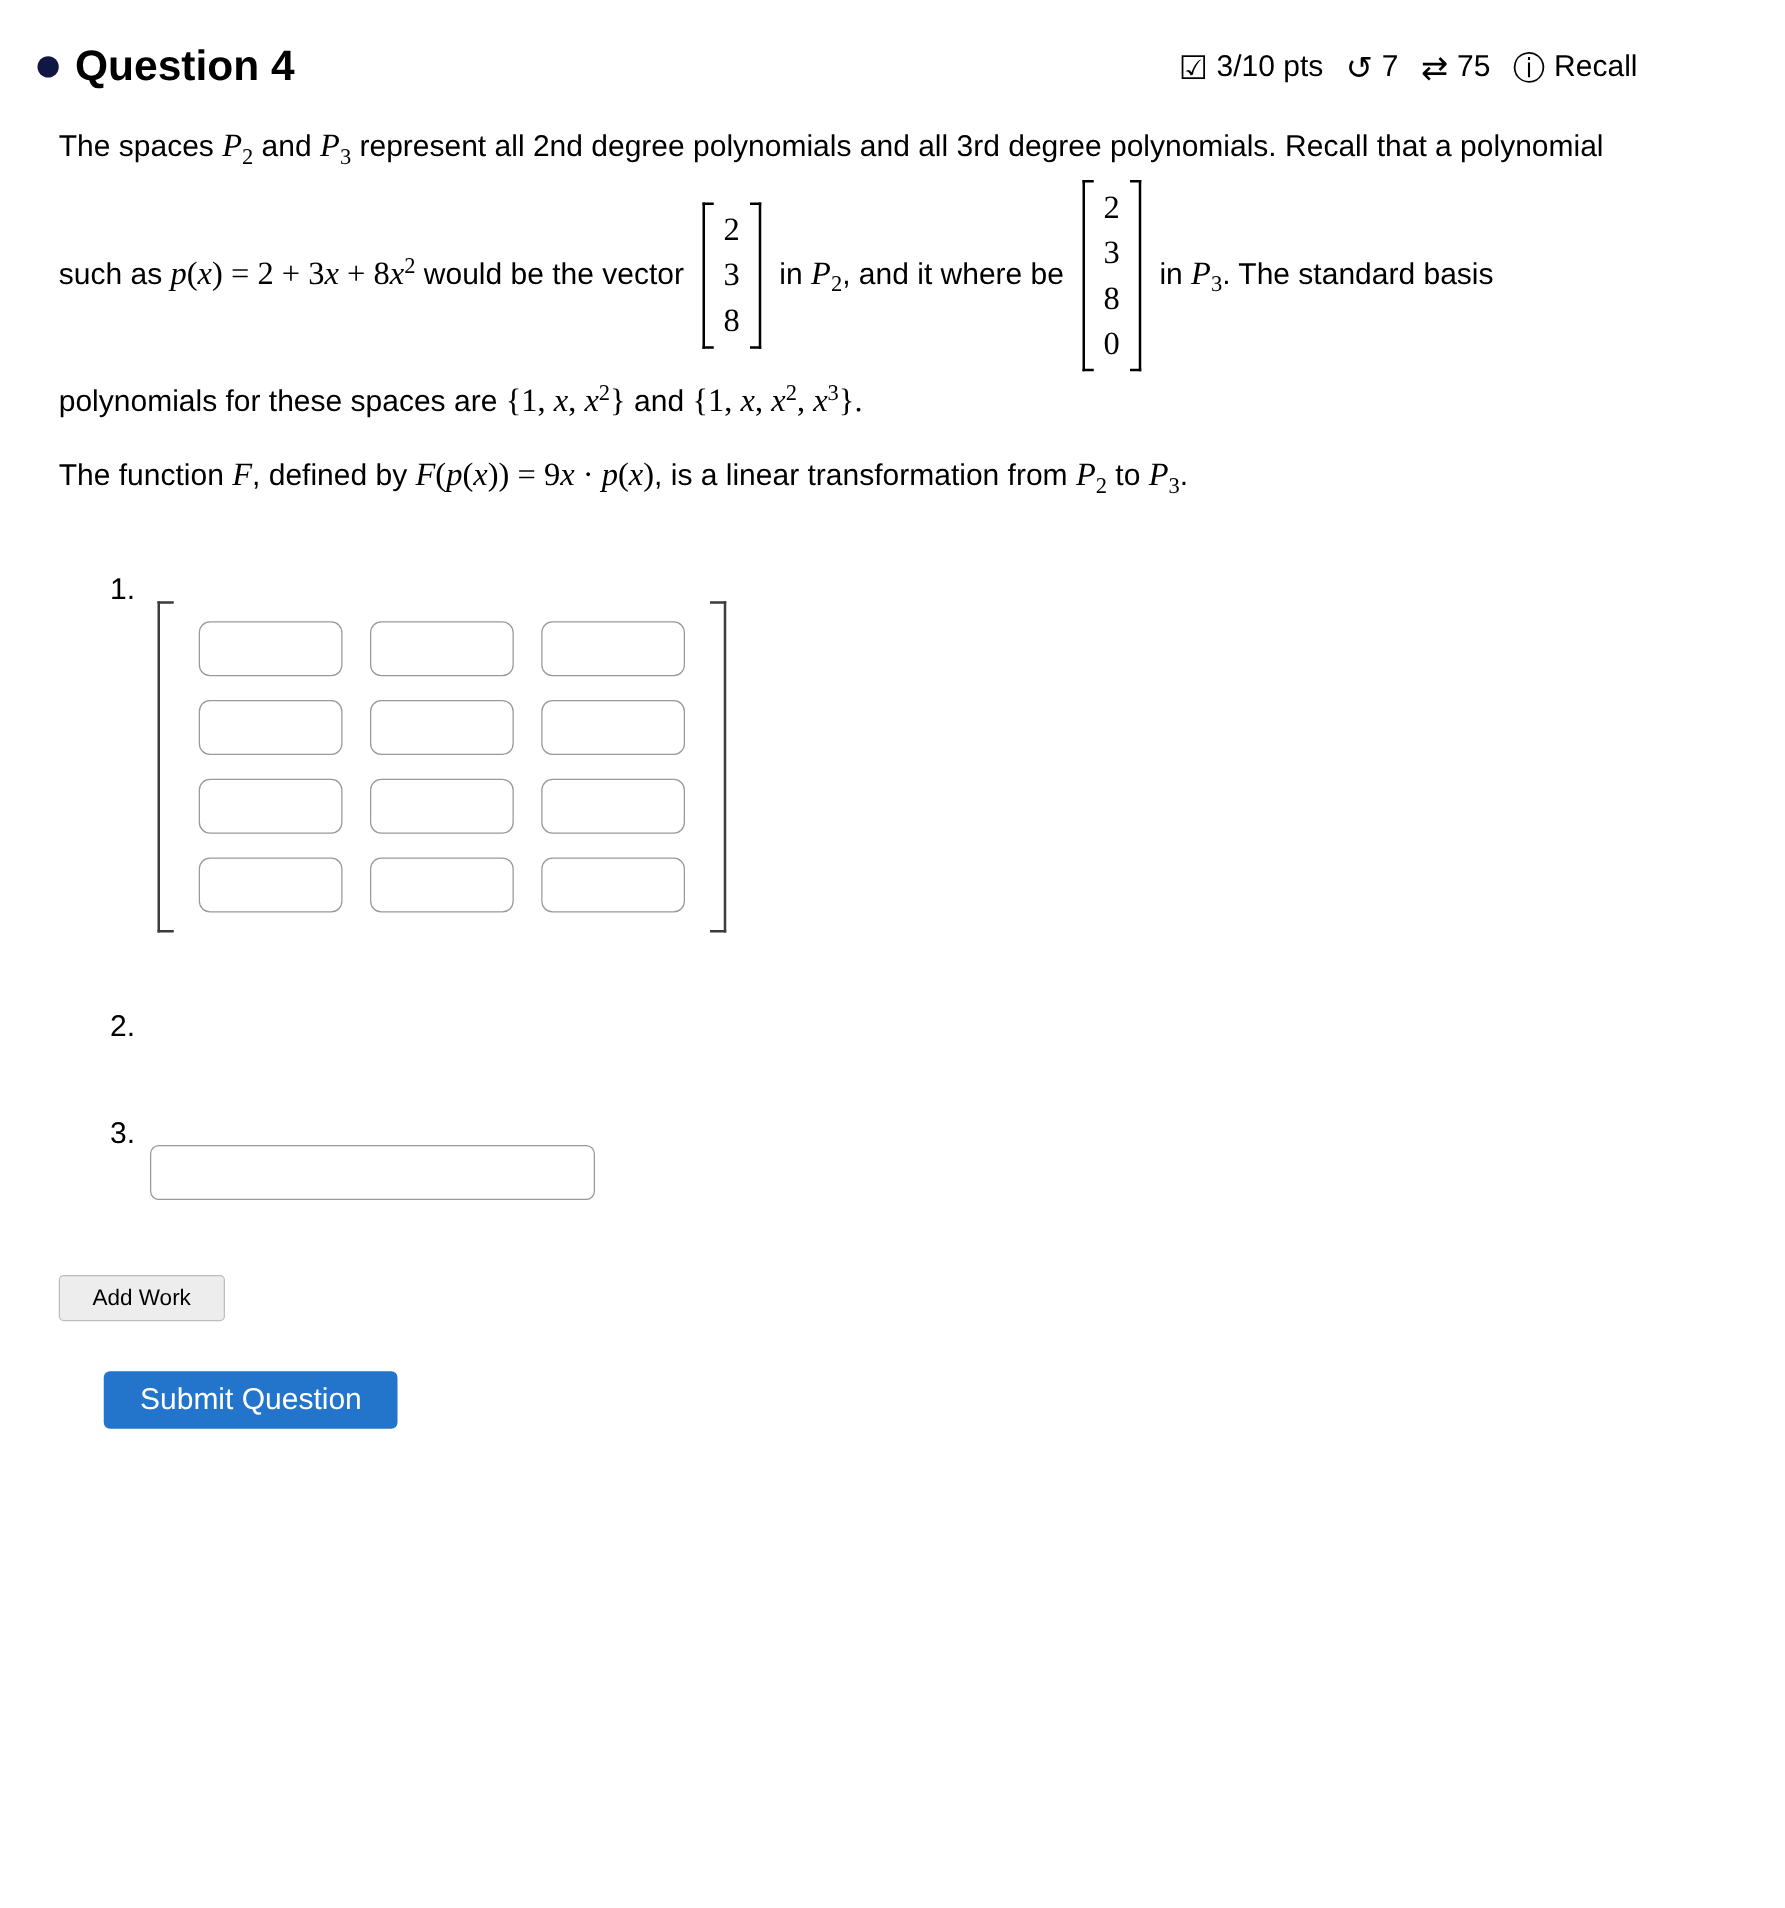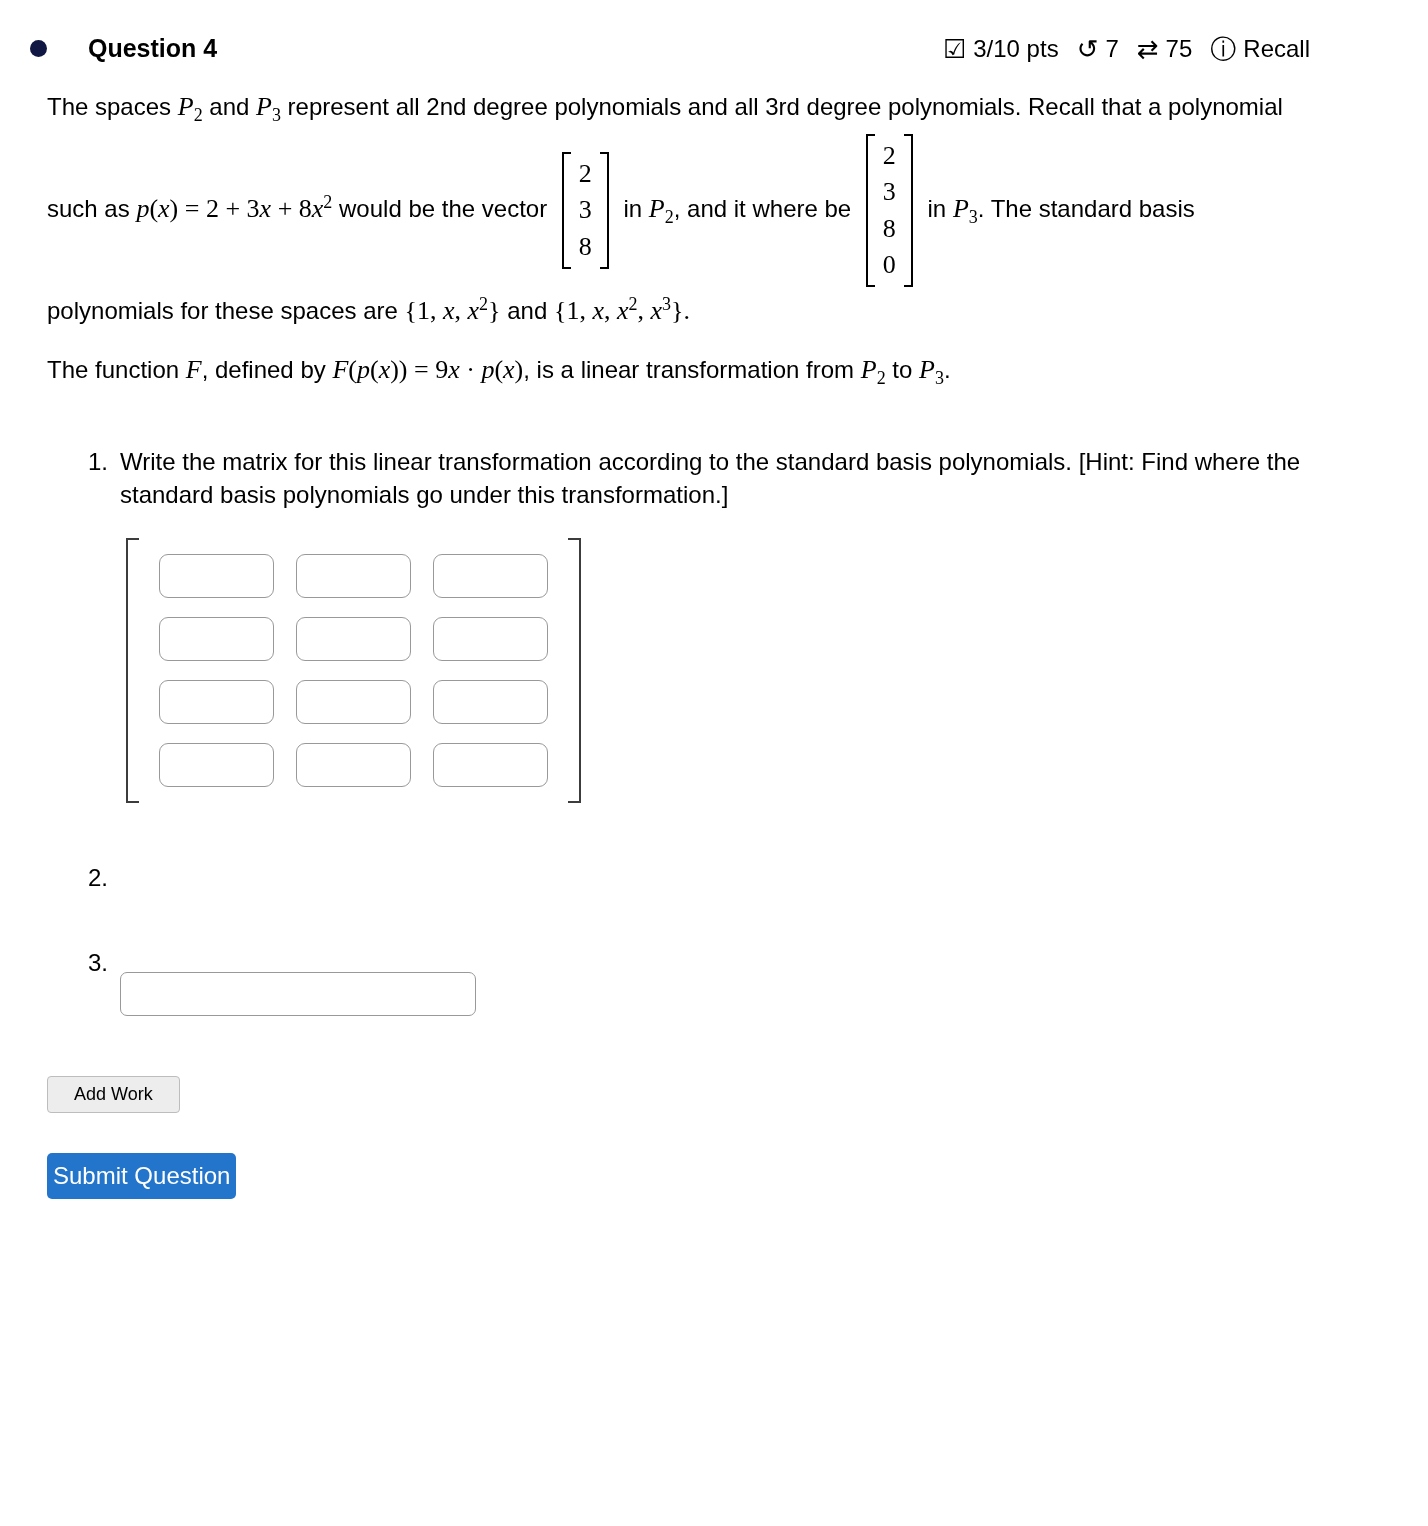--- a/index.html
+++ b/index.html
@@ -10,21 +10,21 @@
     --addwork-border:#bdbdbd;
     --input-border:#999999;
     --bracket:#3c3c3c;
   }
   *{box-sizing:border-box;}
   html,body{margin:0;padding:0;background:#fff;color:#000;}
   body{font-family:"Liberation Sans",sans-serif;font-size:24px;min-height:1526px;width:1428px;}
 
   .header{display:flex;align-items:center;padding:34px 118px 6px 30px;}
   .bullet{width:17px;height:17px;border-radius:50%;background:var(--bullet);margin-right:13px;flex:0 0 auto;}
-  .qlabel{font-weight:bold;font-size:25px;margin-left:28px;}
+  .qlabel{font-weight:bold;font-size:34px;}
   .spacer{flex:1;}
   .meta{display:flex;align-items:center;gap:18px;font-size:24px;}
   .meta-group{display:flex;align-items:center;gap:7px;}
   .meta .icon{font-size:26px;line-height:1;}
 
   .para{padding:0 118px 0 47px;line-height:1.55;margin:18px 0 0 0;}
   .para.second{}
 
   
   .mm,.mi,.msub,.msup,.mbig{font-family:"Liberation Serif",serif;font-size:26px;}
@@ -54,21 +54,21 @@
   .mgrid{display:grid;gap:19px 22px;padding:16px 20px;}
   input.cell{height:44px;width:115px;border:1.5px solid var(--input-border);border-radius:9px;background:#fff;font-size:22px;padding:0 10px;outline:none;}
 
   input.single{height:44px;width:356px;border:1.5px solid var(--input-border);border-radius:7px;background:#fff;font-size:22px;padding:0 10px;margin-top:26px;outline:none;}
 
   .btn-row{padding-left:47px;}
   .btn-row.addwork-row{margin-top:60px;}
   .btn-row.submit-row{margin-top:40px;padding-bottom:8px;}
   button{font-family:"Liberation Sans",sans-serif;cursor:pointer;}
   button.addwork{font-size:18px;padding:7px 26px;background:var(--addwork-bg);border:1px solid var(--addwork-border);border-radius:4px;color:#000;}
-  button.submit{font-size:24px;padding:9px 6px;background:var(--submit-bg);color:var(--submit-text);border:none;border-radius:5px;}
+  button.submit{font-size:24px;padding:9px 29px;background:var(--submit-bg);color:var(--submit-text);border:none;border-radius:5px;margin-left:36px;}
 </style>
 </head>
 <body>
 
 <div class="header">
   <div class="bullet"></div>
   <div class="qlabel">Question 4</div>
   <div class="spacer"></div>
   <div class="meta">
     <span class="meta-group">
@@ -106,21 +106,20 @@
         <span>8</span>
         <span>0</span>
       </span>
       <span class="vbr vbr-r"></span>
     </span><span class="t"> in </span><span class="mi">P</span><span class="msub">3</span><span class="t">. The standard basis polynomials for these spaces are </span><span class="mm">{1, </span><span class="mi">x</span><span class="mm">, </span><span class="mi">x</span><span class="msup">2</span><span class="mm">}</span><span class="t"> and </span><span class="mm">{1, </span><span class="mi">x</span><span class="mm">, </span><span class="mi">x</span><span class="msup">2</span><span class="mm">, </span><span class="mi">x</span><span class="msup">3</span><span class="mm">}.</span></div>
 <div class="para second"><span class="t">The function </span><span class="mi">F</span><span class="t">, defined by </span><span class="mi">F</span><span class="mm">(</span><span class="mi">p</span><span class="mm">(</span><span class="mi">x</span><span class="mm">)) = 9</span><span class="mi">x</span><span class="mm"> · </span><span class="mi">p</span><span class="mm">(</span><span class="mi">x</span><span class="mm">)</span><span class="t">, is a linear transformation from </span><span class="mi">P</span><span class="msub">2</span><span class="t"> to </span><span class="mi">P</span><span class="msub">3</span><span class="t">.</span></div>
 
 <div class="qitem">
   <div class="qnum">1.</div>
   <div class="qbody">
-    <div class="qtext"><span class="t">Write the matrix for this linear transformation according to the standard basis polynomials. [Hint: Find where the standard basis polynomials go under this transformation.]</span></div>
     <div class="mat">
       <div class="mbr mbr-l"></div>
       <div class="mgrid" style="grid-template-columns: repeat(3, 115px);">
           <input type="text" class="cell" style="">
           <input type="text" class="cell" style="">
           <input type="text" class="cell" style="">
           <input type="text" class="cell" style="">
           <input type="text" class="cell" style="">
           <input type="text" class="cell" style="">
           <input type="text" class="cell" style="">

